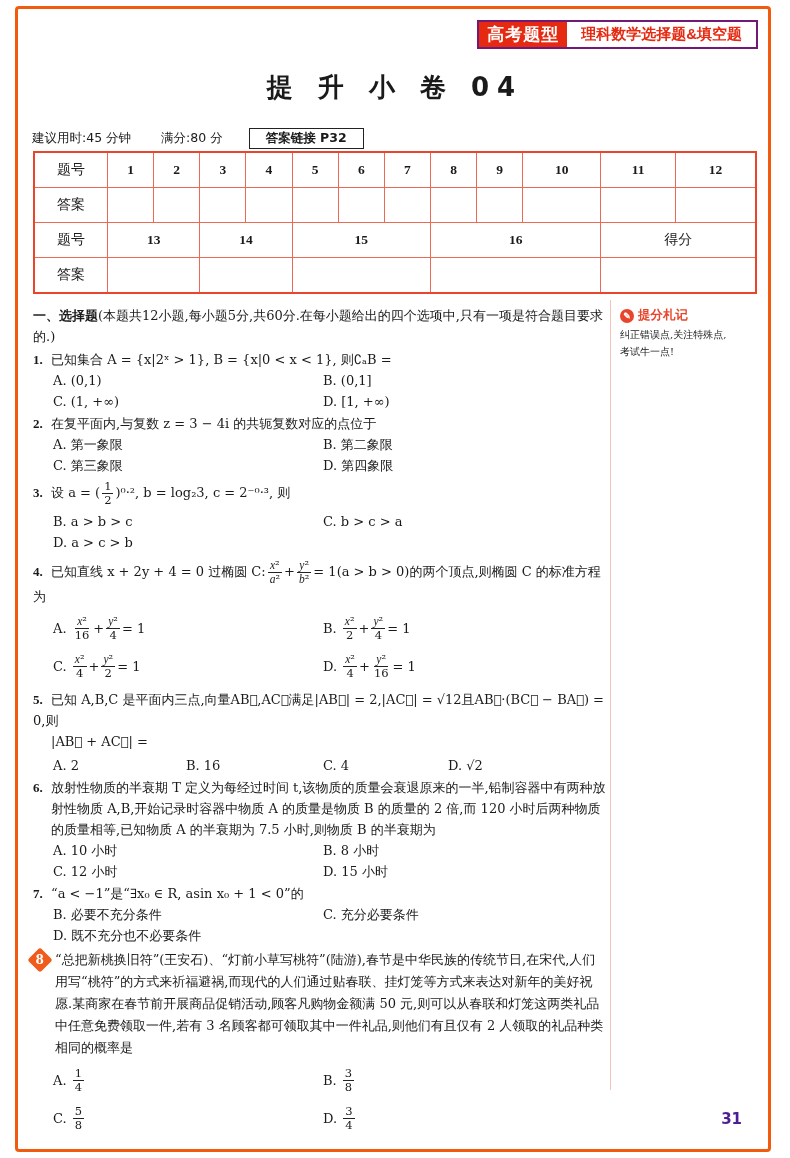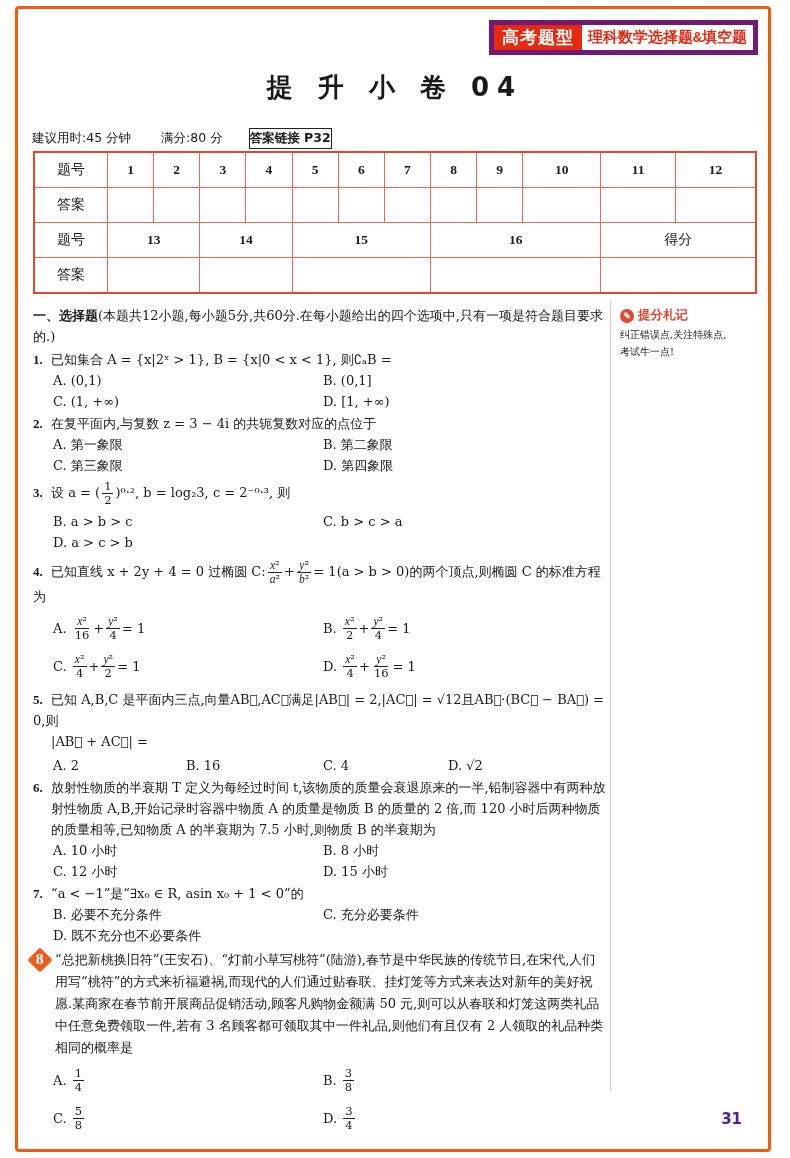--- a/index.html
+++ b/index.html
@@ -1,31 +1,31 @@
 <!DOCTYPE html>
 <html><head>
 <meta charset="utf-8">
 <style>
   html, body { margin: 0; padding: 0; background: #ffffff; }
   body { width: 790px; height: 1158px; position: relative; overflow: hidden;
          font-family: "DejaVu Serif", "Liberation Serif", serif; color: #1a1a1a; }
   .frame { position: absolute; left: 15px; top: 6px; width: 756px; height: 1146px;
            border: 3px solid #f25a0e; border-radius: 4px; box-sizing: border-box; }
   .header-badge { position: absolute; right: 32px; top: 20px; display: flex; align-items: stretch;
-                  border: 5px solid #701a75; height: 25px; }
+                  border: 2px solid #701a75; height: 25px; }
   .badge-left { background: #e62a12; color: #fff; font-family: "DejaVu Sans", sans-serif;
                 font-weight: bold; font-size: 17px; padding: 0 8px; display: flex; align-items: center; letter-spacing: 1px; }
-  .badge-right { background: #fff; color: #e62a12; font-family: Liberation Mono, monospace;
-                 font-weight: bold; font-size: 15px; padding: 0 6px; display: flex; align-items: center; }
+  .badge-right { background: #fff; color: #e62a12; font-family: Liberation Sans, sans-serif;
+                 font-weight: bold; font-size: 15px; padding: 0 14px; display: flex; align-items: center; }
   .page-title { position: absolute; top: 70px; left: 0; width: 790px; text-align: center;
                 font-family: "DejaVu Sans", sans-serif; font-weight: bold; font-size: 26px; letter-spacing: 8px; }
   .meta-row { position: absolute; top: 128px; left: 32px; width: 723px; font-size: 12.5px;
               font-family: "DejaVu Sans", sans-serif; display: flex; justify-content: flex-start; align-items: center; }
   .meta-left span { margin-right: 26px; }
-  .answer-link { border: 1.5px solid #222; font-weight: bold; font-size: 12.5px; padding: 1px 0; }
+  .answer-link { border: 1.5px solid #222; font-weight: bold; font-size: 12.5px; padding: 1px 16px; }
   table.ans { position: absolute; top: 151px; left: 33px; width: 724px; border-collapse: collapse;
               border: 2px solid #e8452c; }
   table.ans td { border: 1px solid #ec6a55; height: 32px; text-align: center; font-weight: bold;
                  font-size: 13.5px; font-family: "Liberation Serif", serif; }
   table.ans td.rowhead { width: 70px; font-family: "DejaVu Sans", sans-serif; font-weight: normal; font-size: 14px; }
   table.ans td.score { font-family: Liberation Serif, serif; font-weight: normal; font-size: 14px; }
   .content { position: absolute; left: 33px; top: 305px; width: 575px; font-size: 13px; line-height: 21px; }
   .section-head { margin-bottom: 2px; }
   .section-head b { font-family: "DejaVu Sans", sans-serif; }
   .q { margin-top: 1px; }

